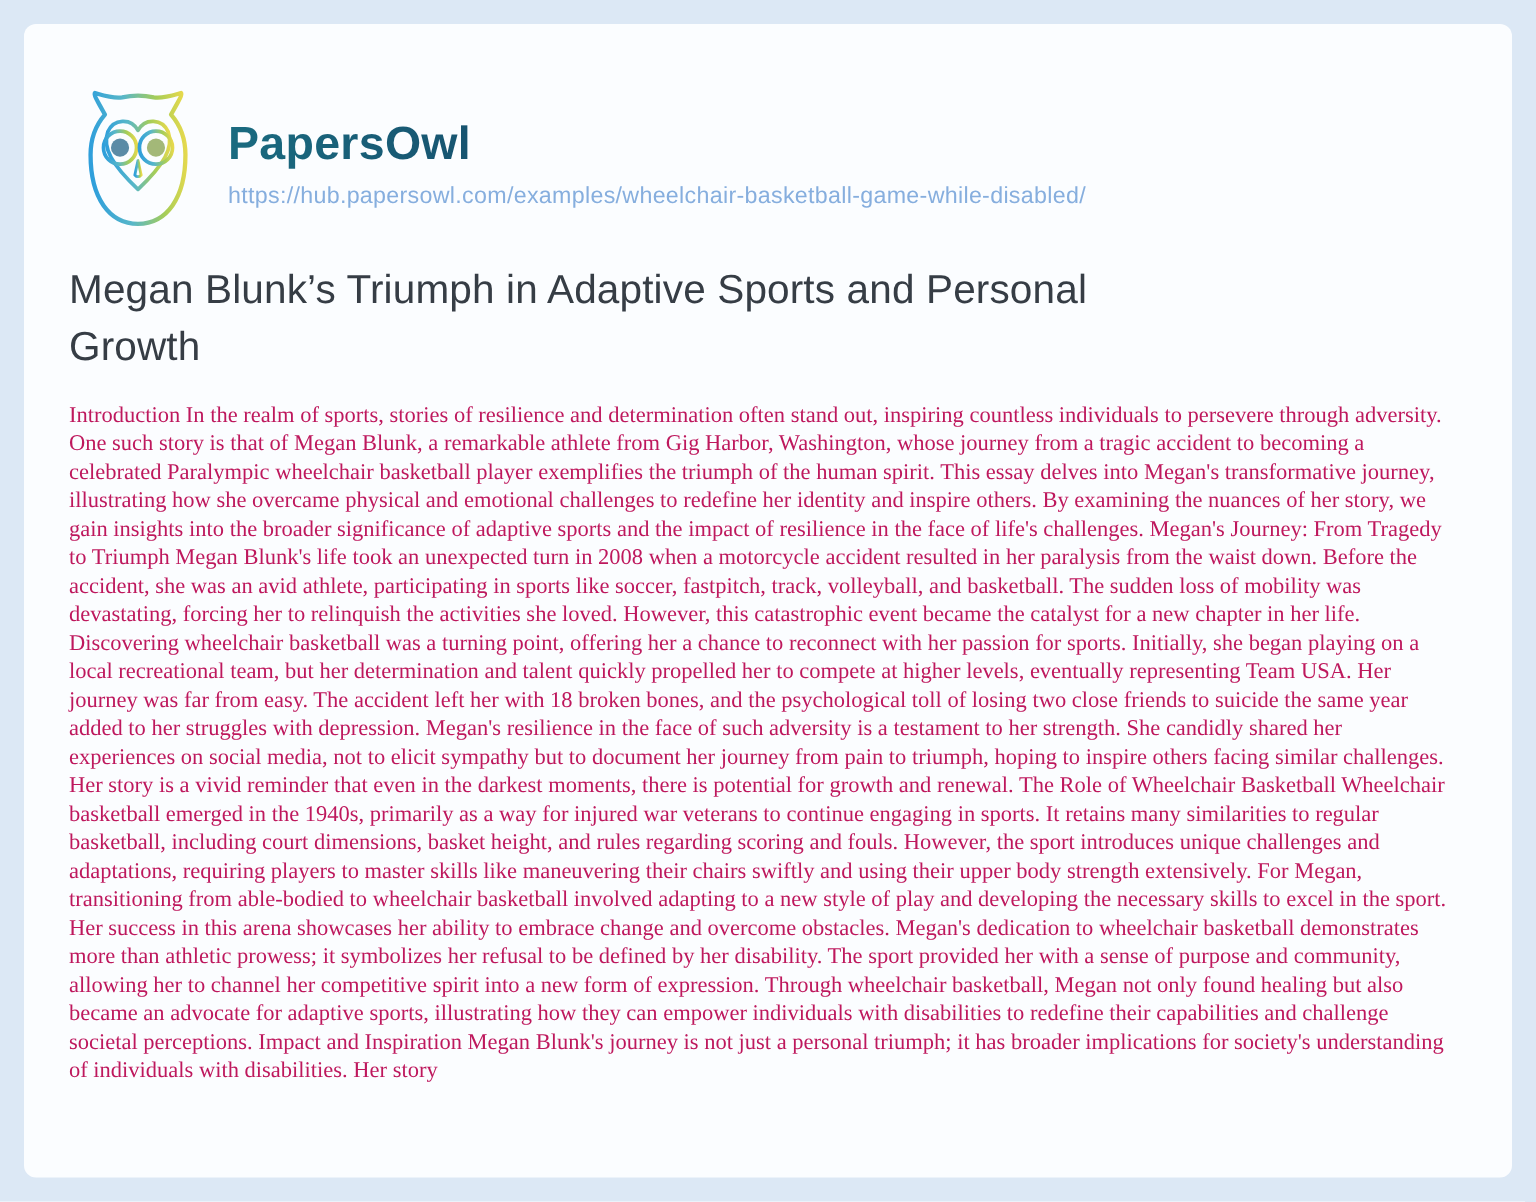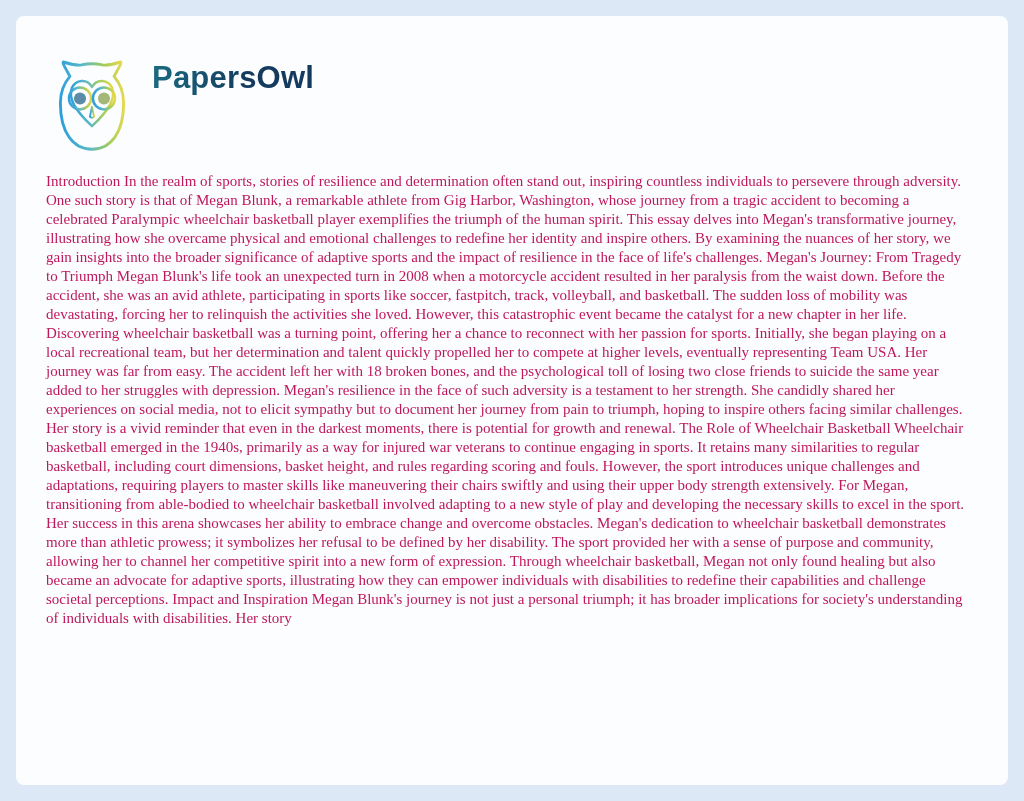--- a/index.html
+++ b/index.html
@@ -19,21 +19,21 @@
     left: 16px;
     top: 16px;
     width: 992px;
     height: 769px;
     background: #fbfdff;
     border-radius: 8px;
     box-sizing: border-box;
   }
   .header {
     display: flex;
-    align-items: flex-start;
+    align-items: center;
     margin: 42px 0 0 30px;
   }
   .logo-wrap {
     width: 92px;
     height: 100px;
     flex: 0 0 auto;
   }
   .brand-block {
     margin-left: 14px;
     margin-top: 2px;
@@ -97,20 +97,22 @@
         <path d="M48 30 C43 21 31 22 27 31 C23 42 30 54 48 71 C66 54 73 42 69 31 C65 22 53 21 48 30 Z" stroke="url(#owlg)" stroke-width="2.6" fill="none" stroke-linejoin="round"></path>
         <circle cx="35.5" cy="42" r="11.5" stroke="url(#owlg)" stroke-width="2.6" fill="none"></circle>
         <circle cx="60.5" cy="42" r="11.5" stroke="url(#owlg)" stroke-width="2.6" fill="none"></circle>
         <circle cx="35.5" cy="42" r="6.3" fill="#5b8ba6"></circle>
         <circle cx="60.5" cy="42" r="6.3" fill="#a3b878"></circle>
         <path d="M48 51 L45.8 61 C47.2 62.6 48.8 62.6 50.2 61 Z" stroke="url(#owlg)" stroke-width="2" fill="none" stroke-linejoin="round"></path>
       </svg>
     </div>
     <div class="brand-block">
       <div class="brand-name">PapersOwl</div>
+      <div class="brand-url">https://hub.papersowl.com/examples/wheelchair-basketball-game-while-disabled/</div>
     </div>
   </div>
 
   <div class="article">
+    <h1 class="article-title">Megan Blunk’s Triumph in Adaptive Sports and Personal Growth</h1>
     <div class="article-body">Introduction In the realm of sports, stories of resilience and determination often stand out, inspiring countless individuals to persevere through adversity. One such story is that of Megan Blunk, a remarkable athlete from Gig Harbor, Washington, whose journey from a tragic accident to becoming a celebrated Paralympic wheelchair basketball player exemplifies the triumph of the human spirit. This essay delves into Megan's transformative journey, illustrating how she overcame physical and emotional challenges to redefine her identity and inspire others. By examining the nuances of her story, we gain insights into the broader significance of adaptive sports and the impact of resilience in the face of life's challenges. Megan's Journey: From Tragedy to Triumph Megan Blunk's life took an unexpected turn in 2008 when a motorcycle accident resulted in her paralysis from the waist down. Before the accident, she was an avid athlete, participating in sports like soccer, fastpitch, track, volleyball, and basketball. The sudden loss of mobility was devastating, forcing her to relinquish the activities she loved. However, this catastrophic event became the catalyst for a new chapter in her life. Discovering wheelchair basketball was a turning point, offering her a chance to reconnect with her passion for sports. Initially, she began playing on a local recreational team, but her determination and talent quickly propelled her to compete at higher levels, eventually representing Team USA. Her journey was far from easy. The accident left her with 18 broken bones, and the psychological toll of losing two close friends to suicide the same year added to her struggles with depression. Megan's resilience in the face of such adversity is a testament to her strength. She candidly shared her experiences on social media, not to elicit sympathy but to document her journey from pain to triumph, hoping to inspire others facing similar challenges. Her story is a vivid reminder that even in the darkest moments, there is potential for growth and renewal. The Role of Wheelchair Basketball Wheelchair basketball emerged in the 1940s, primarily as a way for injured war veterans to continue engaging in sports. It retains many similarities to regular basketball, including court dimensions, basket height, and rules regarding scoring and fouls. However, the sport introduces unique challenges and adaptations, requiring players to master skills like maneuvering their chairs swiftly and using their upper body strength extensively. For Megan, transitioning from able-bodied to wheelchair basketball involved adapting to a new style of play and developing the necessary skills to excel in the sport. Her success in this arena showcases her ability to embrace change and overcome obstacles. Megan's dedication to wheelchair basketball demonstrates more than athletic prowess; it symbolizes her refusal to be defined by her disability. The sport provided her with a sense of purpose and community, allowing her to channel her competitive spirit into a new form of expression. Through wheelchair basketball, Megan not only found healing but also became an advocate for adaptive sports, illustrating how they can empower individuals with disabilities to redefine their capabilities and challenge societal perceptions. Impact and Inspiration Megan Blunk's journey is not just a personal triumph; it has broader implications for society's understanding of individuals with disabilities. Her story</div>
   </div>
 
 </div>
 
 </body></html>

